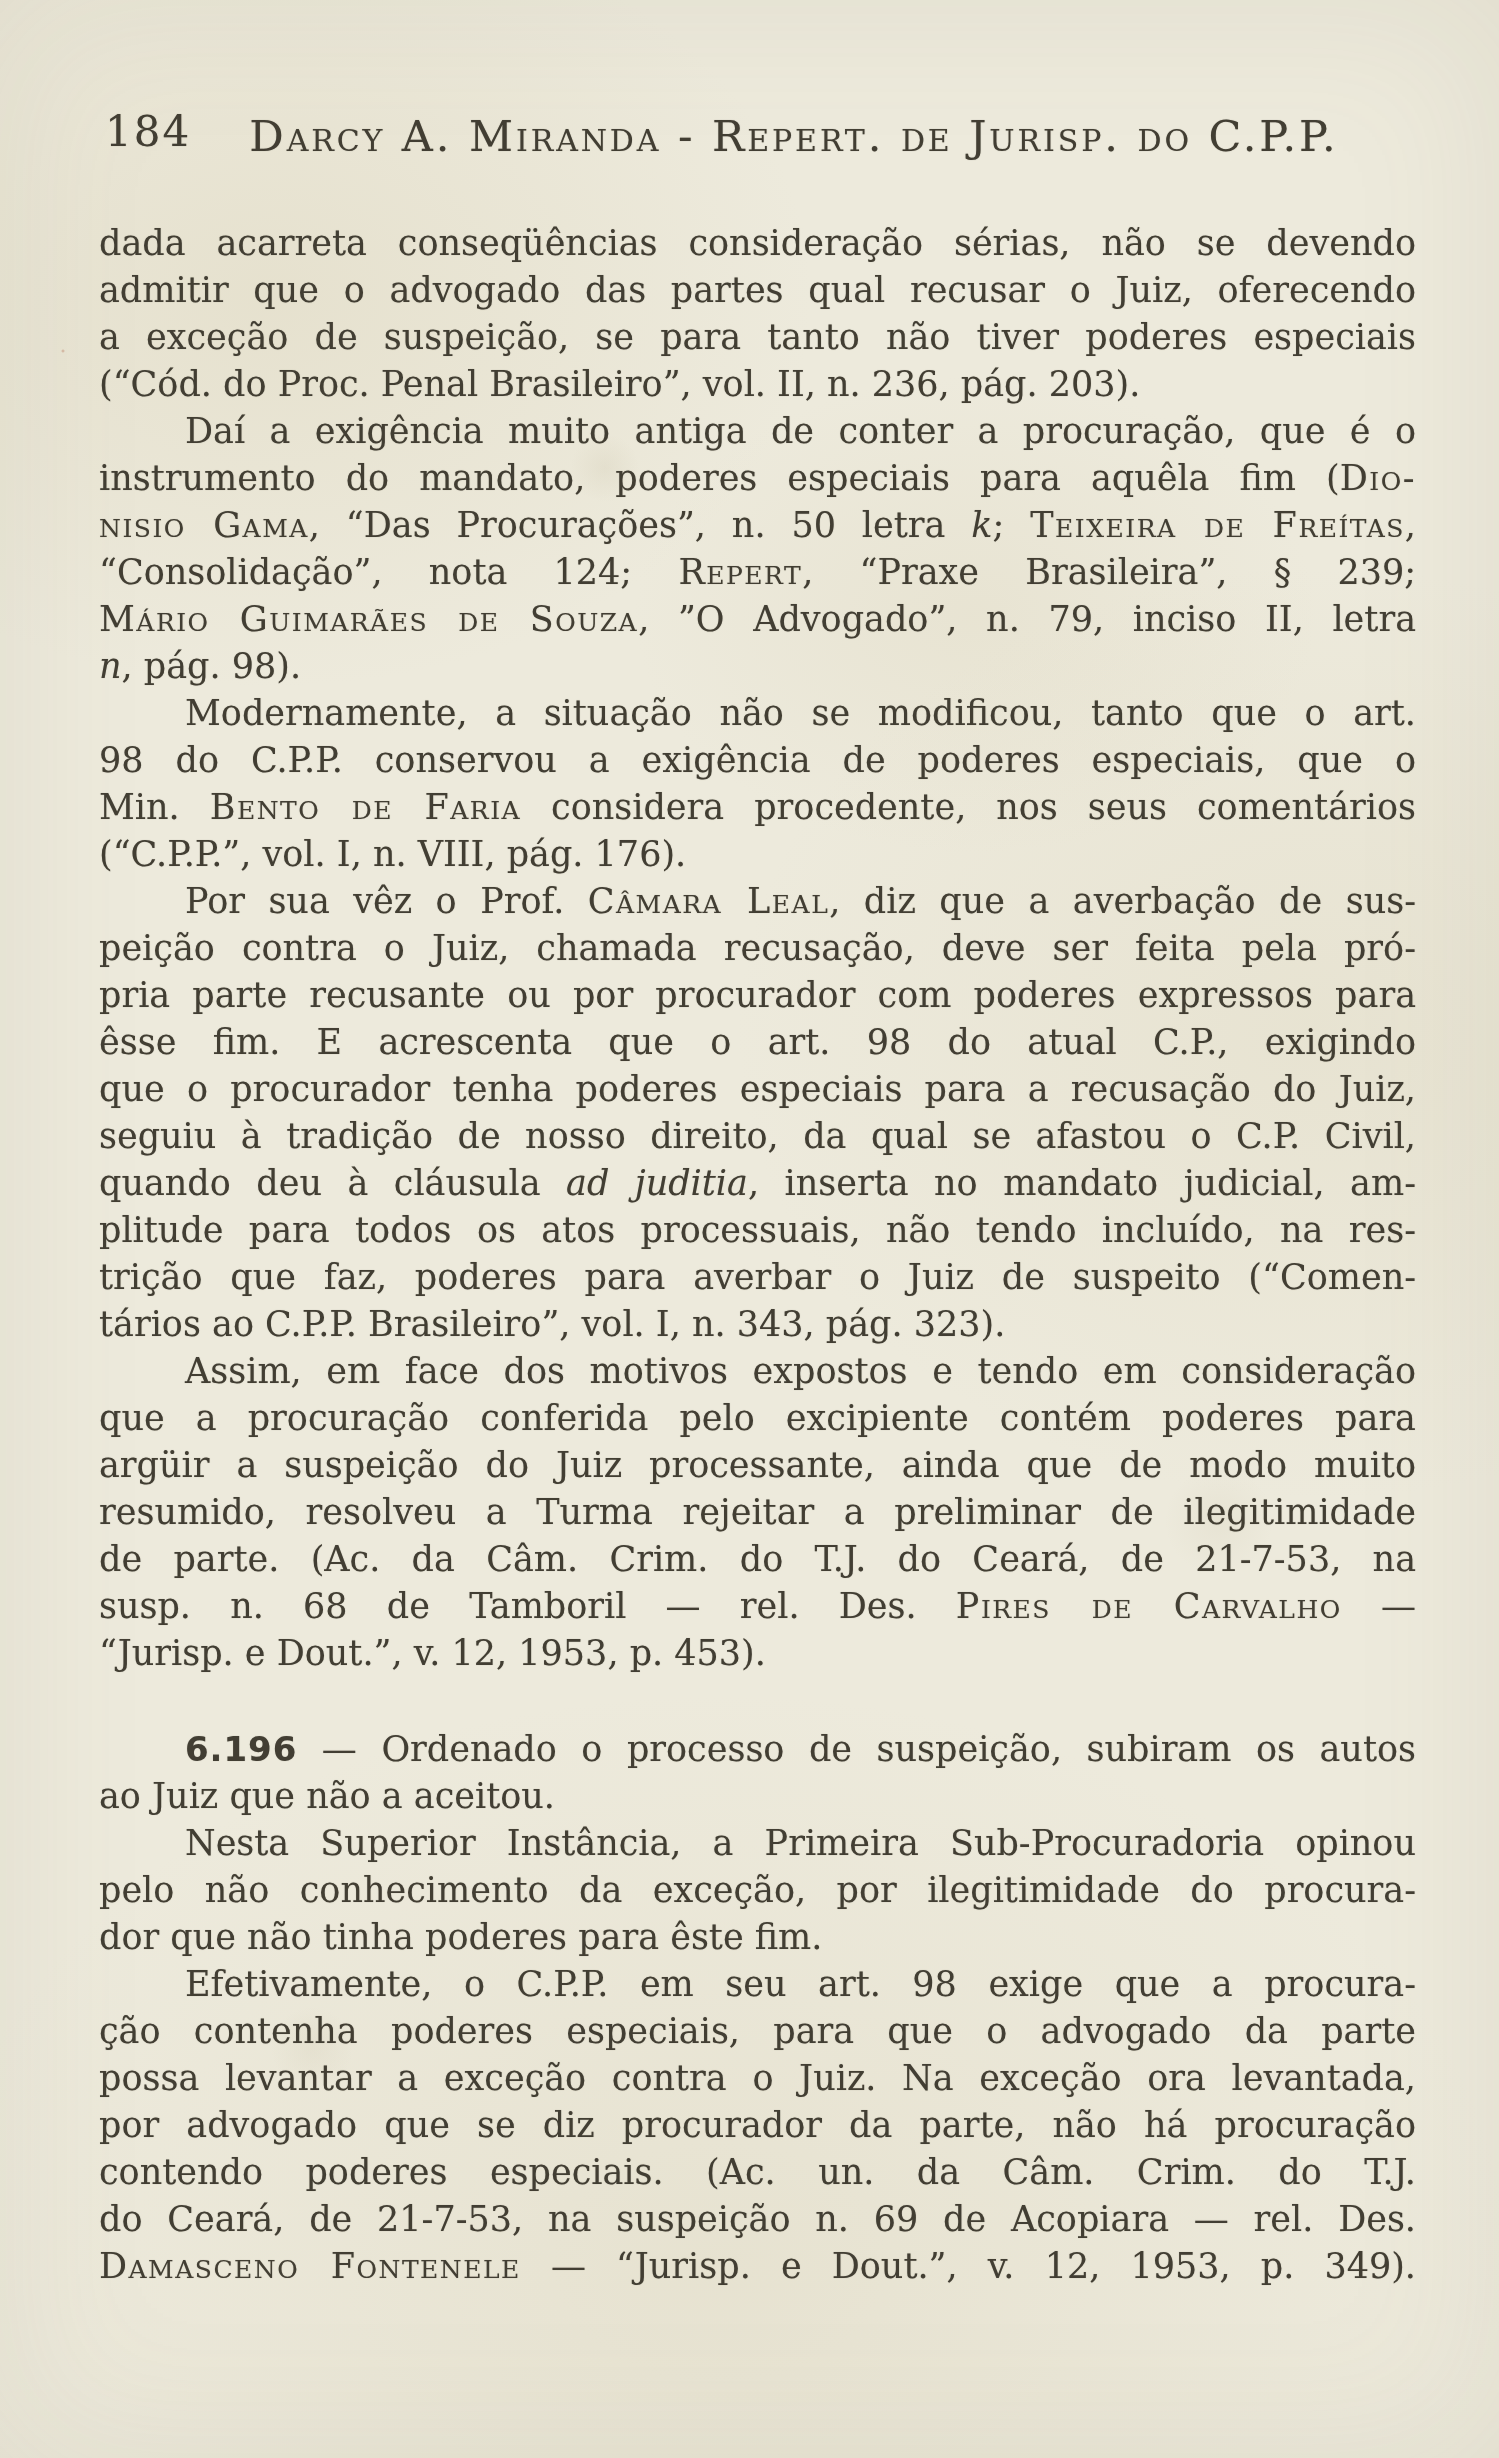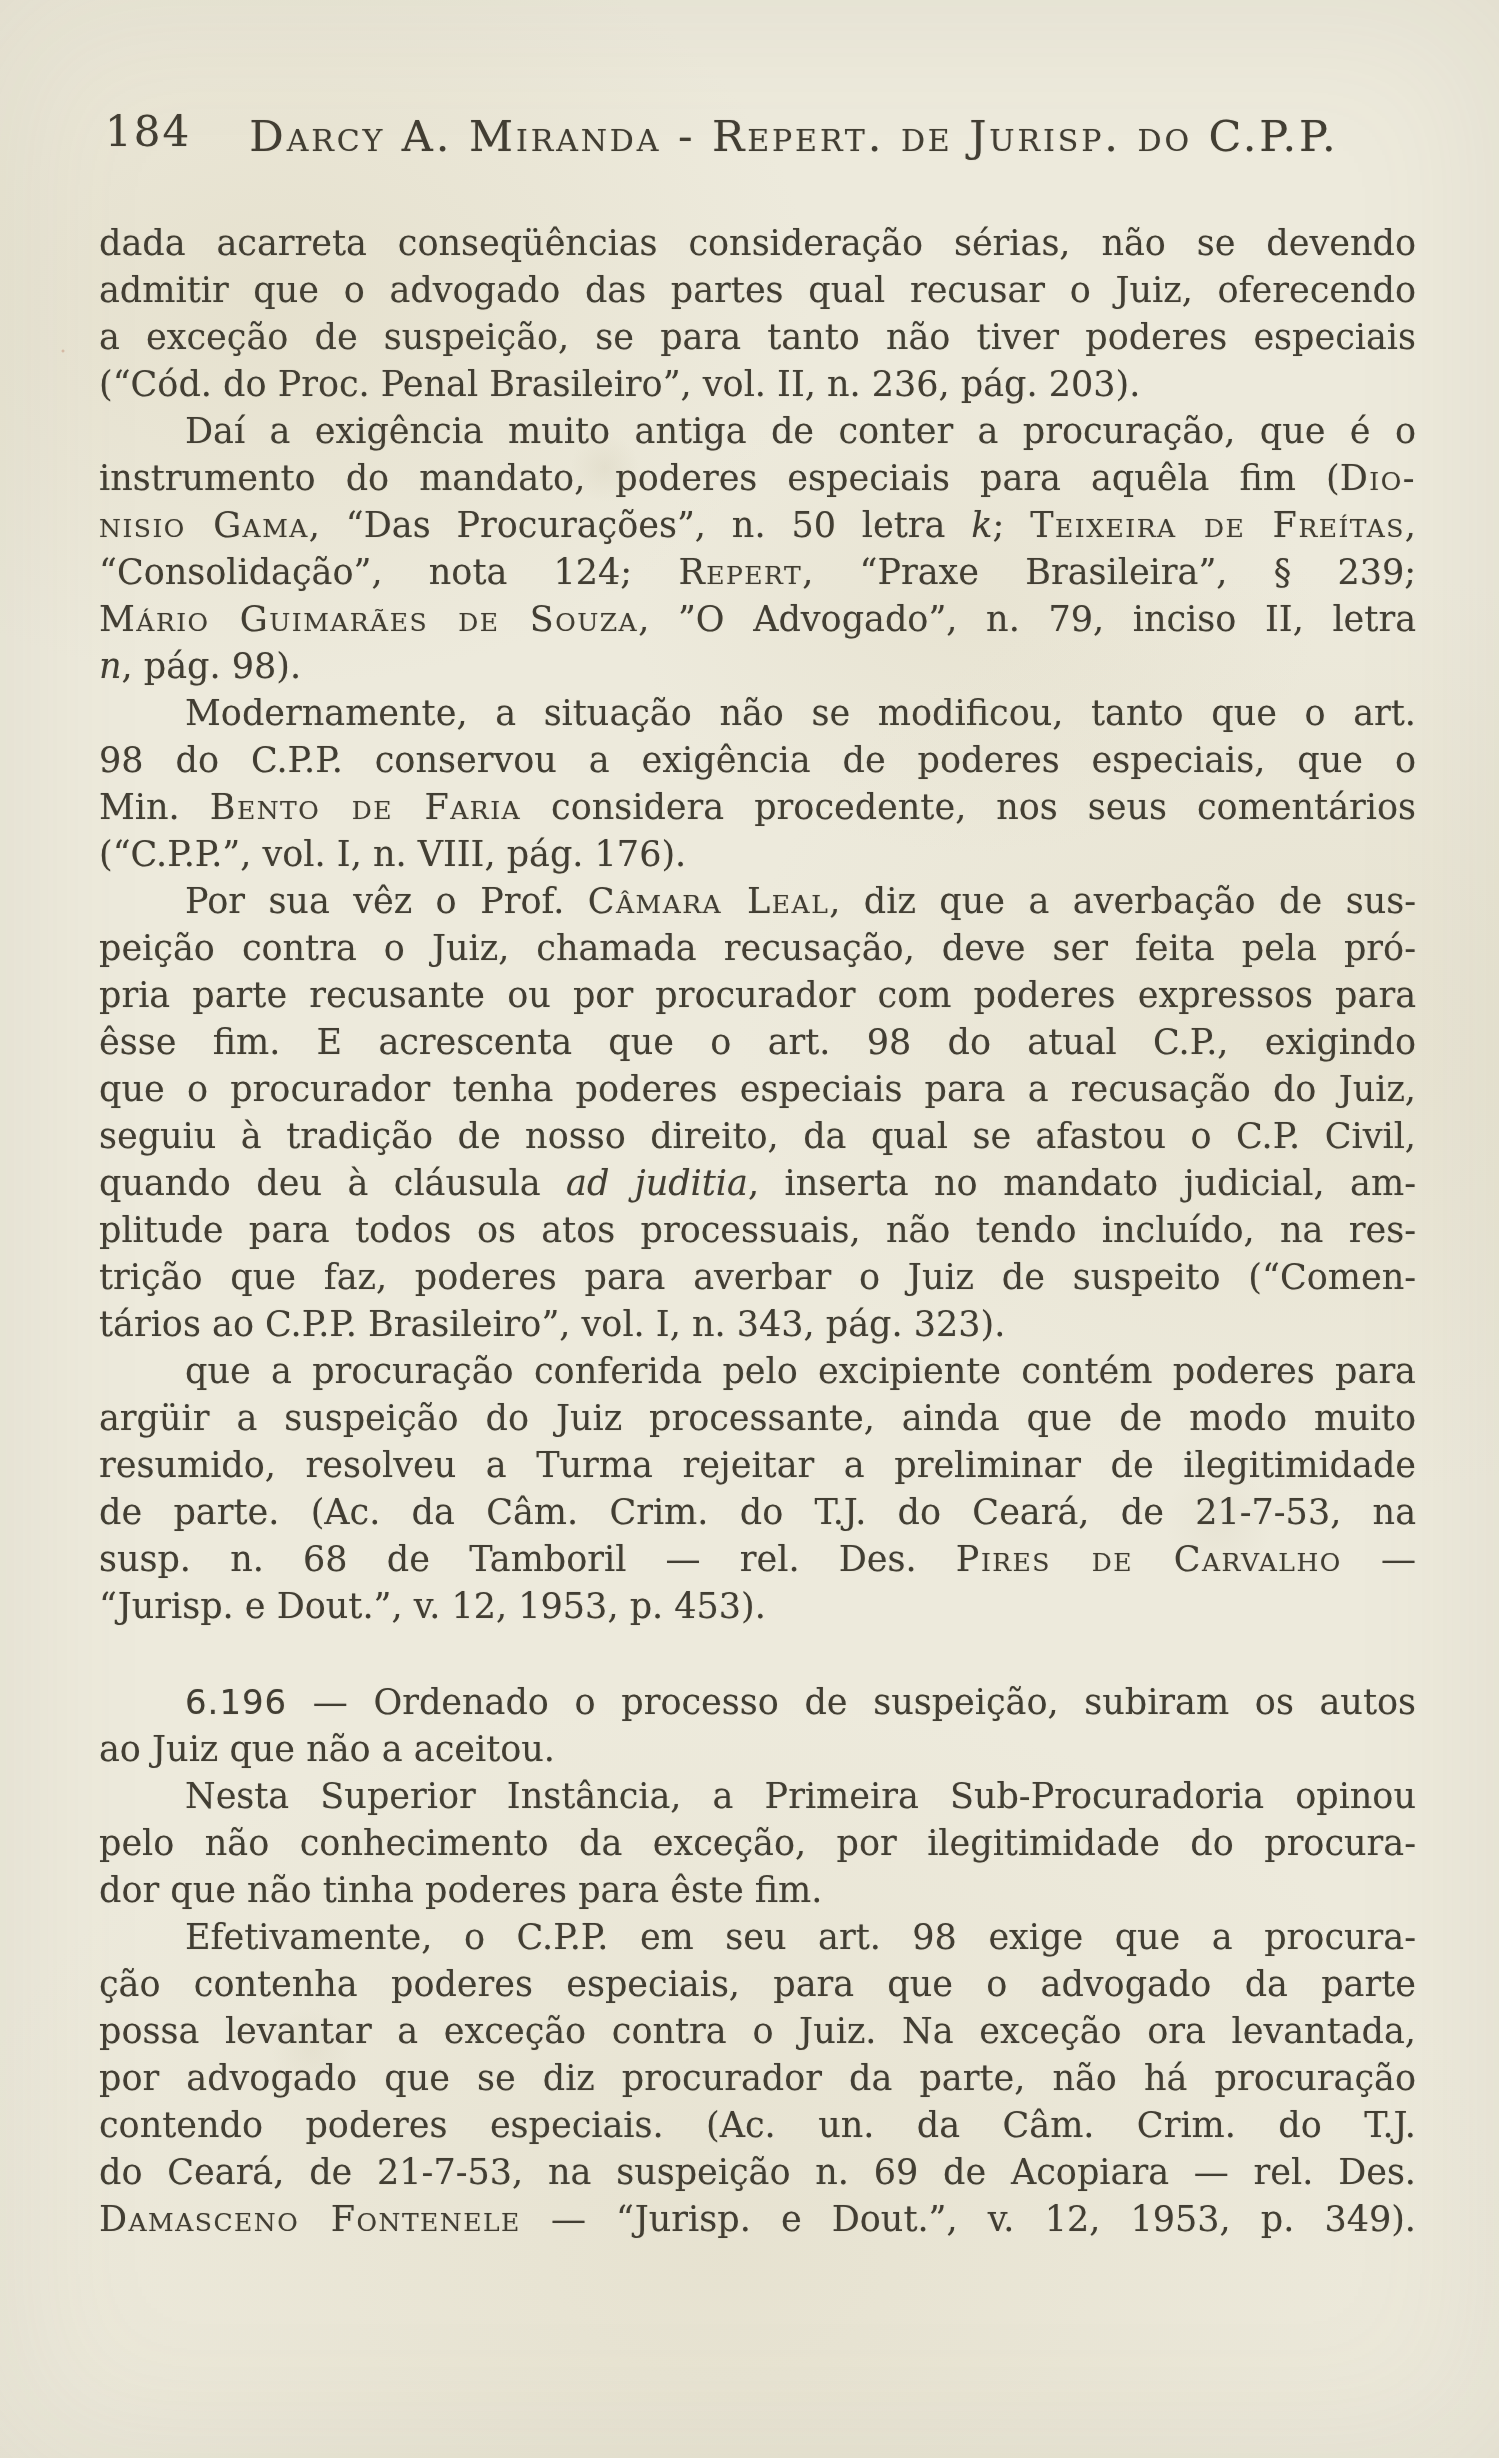--- a/index.html
+++ b/index.html
@@ -63,21 +63,21 @@
     overflow: hidden;
     text-align: justify;
     text-align-last: left;
   }
   .line.fill { text-align-last: justify; }
   .para.indent .line:first-child { text-indent: 86px; }
   .para.gap { margin-top: 49px; }
 
   .sc { font-variant: small-caps; letter-spacing: 1.5px; }
   .i  { font-style: italic; }
-  .b  { font-weight: normal; font-family: "DejaVu Sans", sans-serif; font-size: 0.97em; letter-spacing: 1px; }
+  .b  { font-weight: bold; font-family: "DejaVu Sans", sans-serif; font-size: 0.97em; letter-spacing: 1px; }
 </style>
 </head>
 <body>
 
 <div class="page">
   <div class="header">
     <span class="pagenum">184</span>
     <span class="running-title">Darcy A. Miranda - Repert. de Jurisp. do C.P.P.</span>
   </div>
   <div class="textblock">
@@ -107,20 +107,21 @@
         <div class="line fill"><span>pria parte recusante ou por procurador com poderes expressos para</span></div>
         <div class="line fill"><span>êsse fim. E acrescenta que o art. 98 do atual C.P., exigindo</span></div>
         <div class="line fill"><span>que o procurador tenha poderes especiais para a recusação do Juiz,</span></div>
         <div class="line fill"><span>seguiu à tradição de nosso direito, da qual se afastou o C.P. Civil,</span></div>
         <div class="line fill"><span>quando deu à cláusula </span><span class="i">ad juditia</span><span>, inserta no mandato judicial, am-</span></div>
         <div class="line fill"><span>plitude para todos os atos processuais, não tendo incluído, na res-</span></div>
         <div class="line fill"><span>trição que faz, poderes para averbar o Juiz de suspeito (“Comen-</span></div>
         <div class="line"><span>tários ao C.P.P. Brasileiro”, vol. I, n. 343, pág. 323).</span></div>
       </div>
       <div class="para indent">
+        <div class="line fill"><span>Assim, em face dos motivos expostos e tendo em consideração</span></div>
         <div class="line fill"><span>que a procuração conferida pelo excipiente contém poderes para</span></div>
         <div class="line fill"><span>argüir a suspeição do Juiz processante, ainda que de modo muito</span></div>
         <div class="line fill"><span>resumido, resolveu a Turma rejeitar a preliminar de ilegitimidade</span></div>
         <div class="line fill"><span>de parte. (Ac. da Câm. Crim. do T.J. do Ceará, de 21-7-53, na</span></div>
         <div class="line fill"><span>susp. n. 68 de Tamboril — rel. Des. </span><span class="sc">Pires de Carvalho</span><span> —</span></div>
         <div class="line"><span>“Jurisp. e Dout.”, v. 12, 1953, p. 453).</span></div>
       </div>
       <div class="para indent gap">
         <div class="line fill"><span class="b">6.196</span><span> — Ordenado o processo de suspeição, subiram os autos</span></div>
         <div class="line"><span>ao Juiz que não a aceitou.</span></div>

